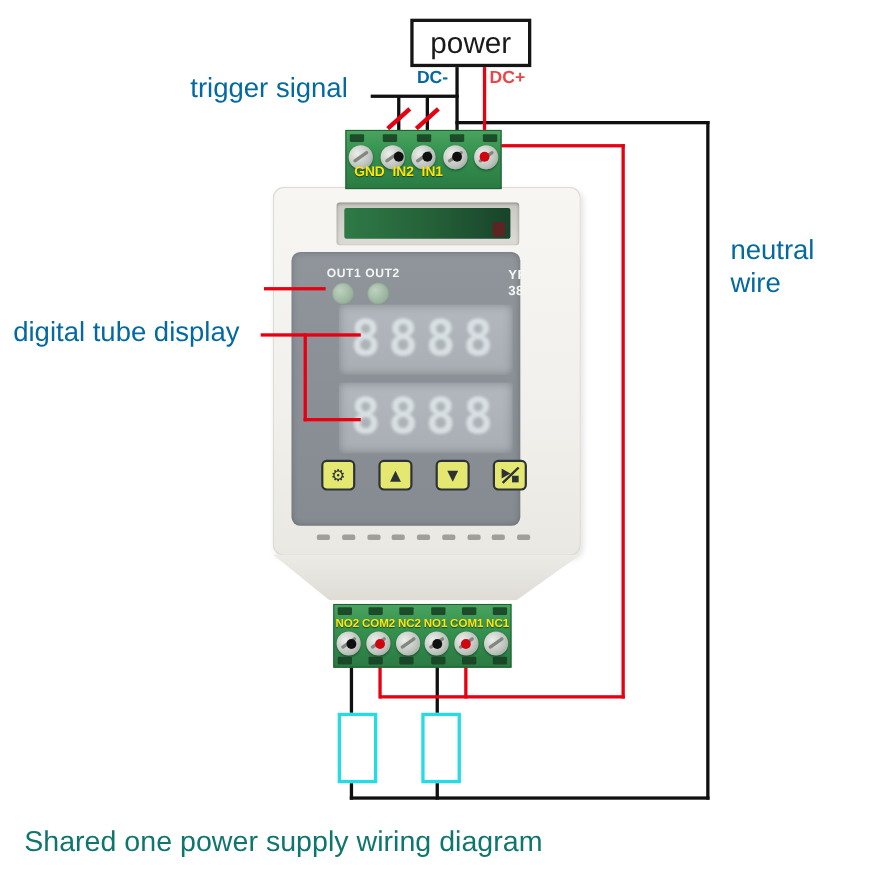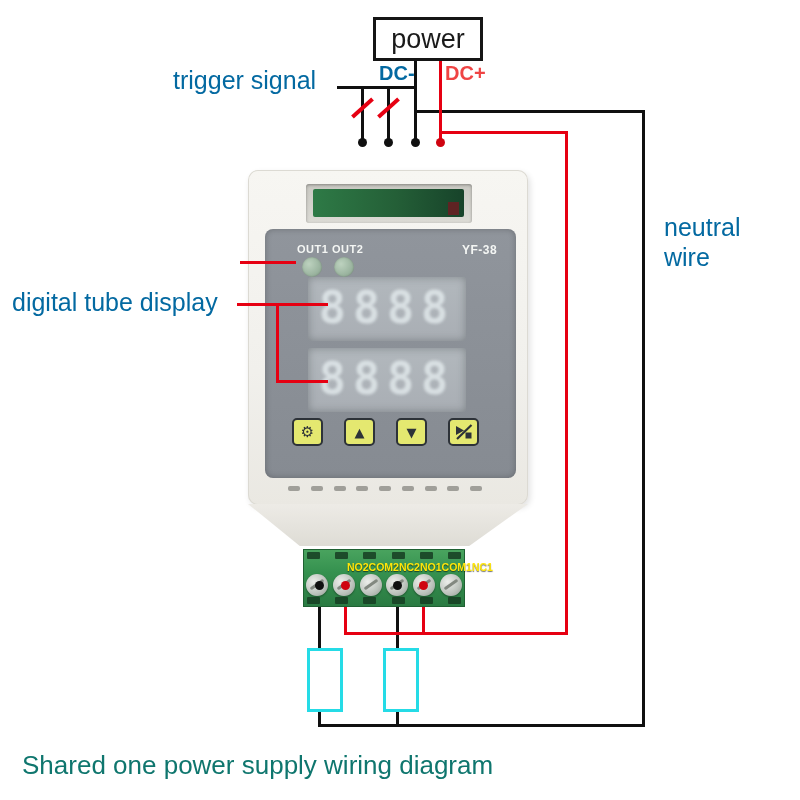--- a/index.html
+++ b/index.html
@@ -8,41 +8,41 @@
 
   
   .wire{position:absolute;background:#101010;z-index:2;}
   .wire.red{background:#e60012;}
   .dot{position:absolute;width:9px;height:9px;border-radius:50%;background:#101010;z-index:6;}
   .dot.red{background:#cf0410;}
   .slash{position:absolute;width:27px;height:4px;background:#e60012;transform:rotate(-42deg);z-index:3;}
 
   
   .lbl{position:absolute;font-size:25px;color:#0369a1;white-space:nowrap;z-index:7;}
-  .lbl.small{font-size:20px;font-weight:bold;}
+  .lbl.small{font-size:16px;font-weight:bold;}
   .lbl.redtxt{color:#ef4444;}
   .wrap{white-space:normal;line-height:30px;}
   #power-box{position:absolute;left:373px;top:17px;width:104px;height:38px;border:3px solid #151515;
              display:flex;align-items:center;justify-content:center;font-size:27px;z-index:7;background:#fff;}
   #caption{position:absolute;left:22px;top:750px;font-size:26px;color:#0f766e;z-index:7;}
 
   
   #device-body{position:absolute;left:248px;top:170px;width:280px;height:335px;border-radius:10px;
                background:linear-gradient(180deg,#f7f6f2 0%,#f1f0ec 60%,#eae8e2 100%);
                box-shadow:inset 0 0 0 1px #dcdad3, 2px 3px 6px rgba(0,0,0,0.12);z-index:1;}
   #device-taper{position:absolute;left:248px;top:504px;width:280px;height:42px;
                background:linear-gradient(180deg,#edebe6,#dedcd5);
                clip-path:polygon(0 0,100% 0,79% 100%,18.5% 100%);z-index:1;}
   #lcd-recess{position:absolute;left:306px;top:184px;width:166px;height:39px;border-radius:3px;
                background:linear-gradient(180deg,#c9c8c2,#dcdbd5);box-shadow:inset 0 1px 3px rgba(0,0,0,.35);z-index:2;}
   #lcd-strip{position:absolute;left:7px;top:5px;width:151px;height:28px;border-radius:2px;
                background:linear-gradient(90deg,#2e7a46 0%,#245f37 55%,#17432a 100%);}
   #lcd-chip{position:absolute;left:135px;top:13px;width:11px;height:13px;background:#5e2323;}
 
-  #front-panel{position:absolute;left:265px;top:229px;width:251px;height:249px;border-radius:8px;
+  #front-panel{position:absolute;left:265px;top:229px;width:208px;height:249px;border-radius:8px;
                background:linear-gradient(180deg,#90959c,#868b92);box-shadow:inset 0 0 6px rgba(0,0,0,.25);z-index:3;}
   .panel-txt{position:absolute;color:#f4f6f4;font-weight:bold;font-size:11px;letter-spacing:.5px;}
   .led{position:absolute;width:20px;height:20px;border-radius:50%;
        background:radial-gradient(circle at 35% 35%,#bdd2bf,#96b09b 70%,#84997f);box-shadow:inset 0 0 2px rgba(0,0,0,.25);}
   .display-window{position:absolute;left:43px;width:158px;height:64px;border-radius:3px;
        background:linear-gradient(180deg,#b2b8bd,#a9aeb4);box-shadow:inset 0 0 9px rgba(40,45,50,.35);}
   .digits{width:100%;height:64px;line-height:62px;text-align:center;
        font-family:"DejaVu Sans Mono",monospace;font-weight:bold;font-size:45px;letter-spacing:7px;
        color:rgba(228,235,238,.8);filter:blur(1.4px);user-select:none;}
   .dev-btn{position:absolute;top:189px;width:31px;height:28px;border-radius:5px;background:#e4e870;
@@ -64,21 +64,21 @@
   .tlabels{position:absolute;display:flex;color:#ffe60a;font-weight:bold;z-index:6;
          text-shadow:0 1px 1px rgba(0,0,0,.55);}
   #top-block{left:314px;top:118px;width:142px;height:54px;}
   #top-block .ports{top:4px;}
   #top-block .screws{top:14px;}
   #top-block .tlabels{left:8px;top:31px;font-size:12.5px;gap:7px;}
   #bottom-block{left:303px;top:549px;width:162px;height:58px;}
   #bottom-block .ports{top:3px;}
   #bottom-block .ports.bot{top:48px;}
   #bottom-block .screws{top:25px;}
-  #bottom-block .tlabels{left:2px;right:2px;top:12px;font-size:10.5px;justify-content:space-between;letter-spacing:0;padding-left:42px;}
+  #bottom-block .tlabels{left:2px;right:2px;top:12px;font-size:10.5px;justify-content:space-between;letter-spacing:0;}
 
   
   .load-box{position:absolute;width:30px;height:58px;border:3px solid #25dbe6;background:#ffffff;z-index:3;}
 
   .ptr{position:absolute;background:#e60012;z-index:8;}
 </style>
 </head>
 <body>
 
 <div id="canvas">
@@ -174,20 +174,41 @@
       <i></i>
       <i></i>
       <i></i>
       <i></i>
       <i></i>
       <i></i>
       <i></i>
       <i></i>
   </div>
 
+  <div id="top-block" class="tblock">
+    <div class="ports">
+        <i></i>
+        <i></i>
+        <i></i>
+        <i></i>
+        <i></i>
+      </div>
+    <div class="screws">
+      <div class="screw"></div>
+      <div class="screw"></div>
+      <div class="screw"></div>
+      <div class="screw"></div>
+      <div class="screw"></div>
+    </div>
+    <div class="tlabels">
+      <span>GND</span>
+      <span>IN2</span>
+      <span>IN1</span>
+    </div>
+  </div>
 
   <div id="bottom-block" class="tblock">
     <div class="ports">
         <i></i>
         <i></i>
         <i></i>
         <i></i>
         <i></i>
         <i></i>
       </div>

